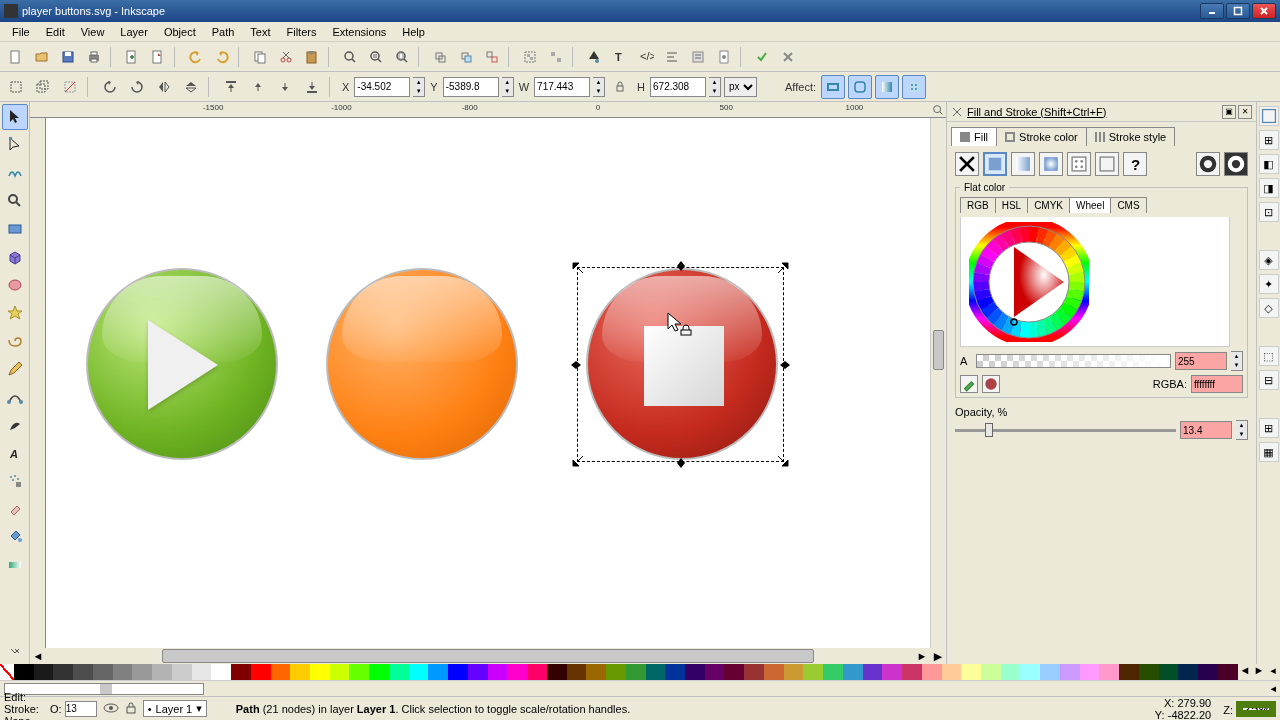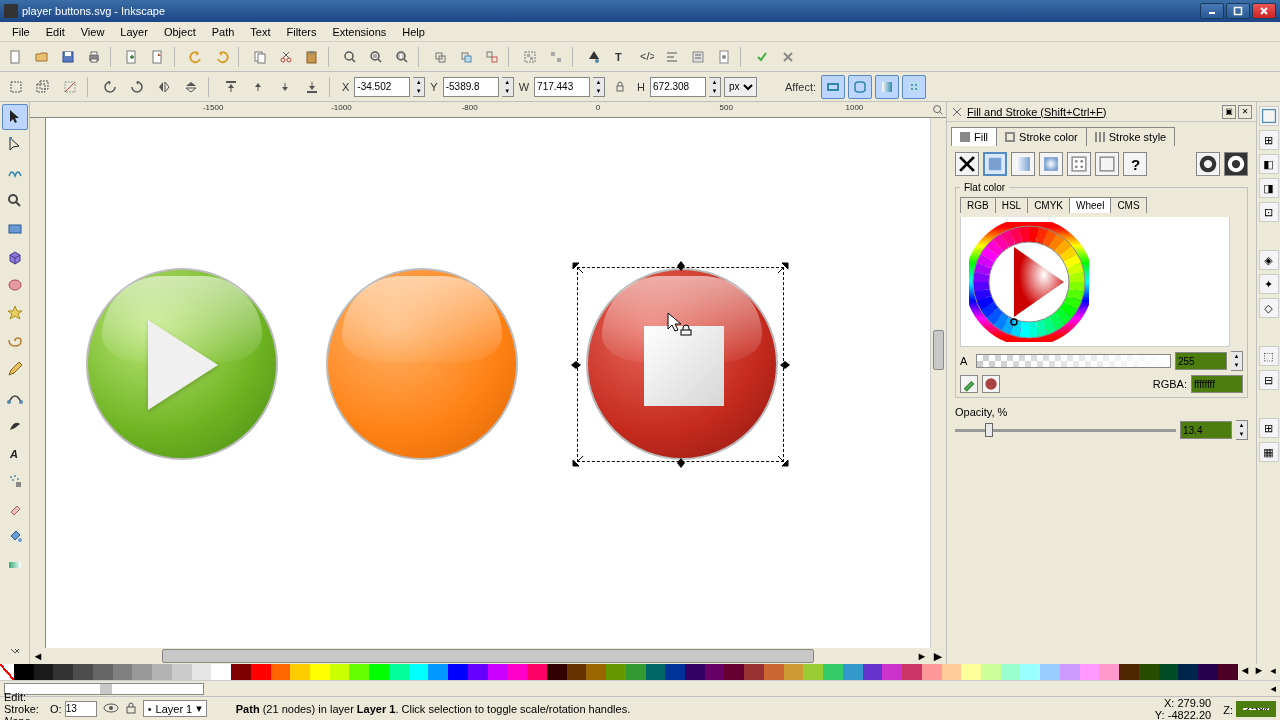--- a/index.html
+++ b/index.html
@@ -94,21 +94,21 @@
 .flatcolor-group legend { padding: 0 4px; font-size: 10px; }
 .colortabs { display: flex; margin-bottom: 4px; }
 .ctab { padding: 2px 6px; border: 1px solid #888; border-bottom: none; background: #ece9d8; margin-right: -1px; font-size: 10px; }
 .ctab.active { background: #fff; }
 .wheel-area { width: 270px; height: 130px; background: #fff; position: relative; display: flex; align-items: center; justify-content: flex-start; padding-left: 8px; border: 1px solid #ccc; border-top: none; }
 .colorwheel { width: 120px; height: 120px; position: relative; }
 .alpha-row, .rgba-row { display: flex; align-items: center; gap: 4px; margin-top: 4px; }
 .alpha-row label { width: 12px; }
 .alpha-slider { flex: 1; height: 14px; border: 1px solid #888; background: repeating-conic-gradient(#ccc 0 25%, #fff 0 50%) 0 0/12px 12px; position: relative; }
 .alpha-slider::after { content: ""; position: absolute; inset: 0; background: linear-gradient(to right, rgba(255,255,255,0), #fff); }
-.alpha-input, .rgba-input { width: 52px; height: 18px; border: 1px solid #888; font-size: 10px; padding: 0 2px; background: #4d7c0f; }
+.alpha-input, .rgba-input { width: 52px; height: 18px; border: 1px solid #888; font-size: 10px; padding: 0 2px; background: #fca5a5; }
 .picker-row { display: flex; align-items: center; gap: 4px; margin-top: 4px; }
 .slider-row { margin-top: 8px; }
 .slider-row label { display: block; margin-bottom: 2px; }
 .slider-track { display: flex; align-items: center; gap: 4px; }
 .slider { flex: 1; height: 18px; position: relative; }
 .slider .rail { position: absolute; left: 0; right: 0; top: 8px; height: 3px; background: #999; }
 .slider .thumb { position: absolute; top: 2px; width: 8px; height: 14px; background: #e8e8e8; border: 1px solid #666; }
 
 
 .palettebar { position: absolute; left: 0; right: 0; bottom: 40px; height: 16px; display: flex; }

